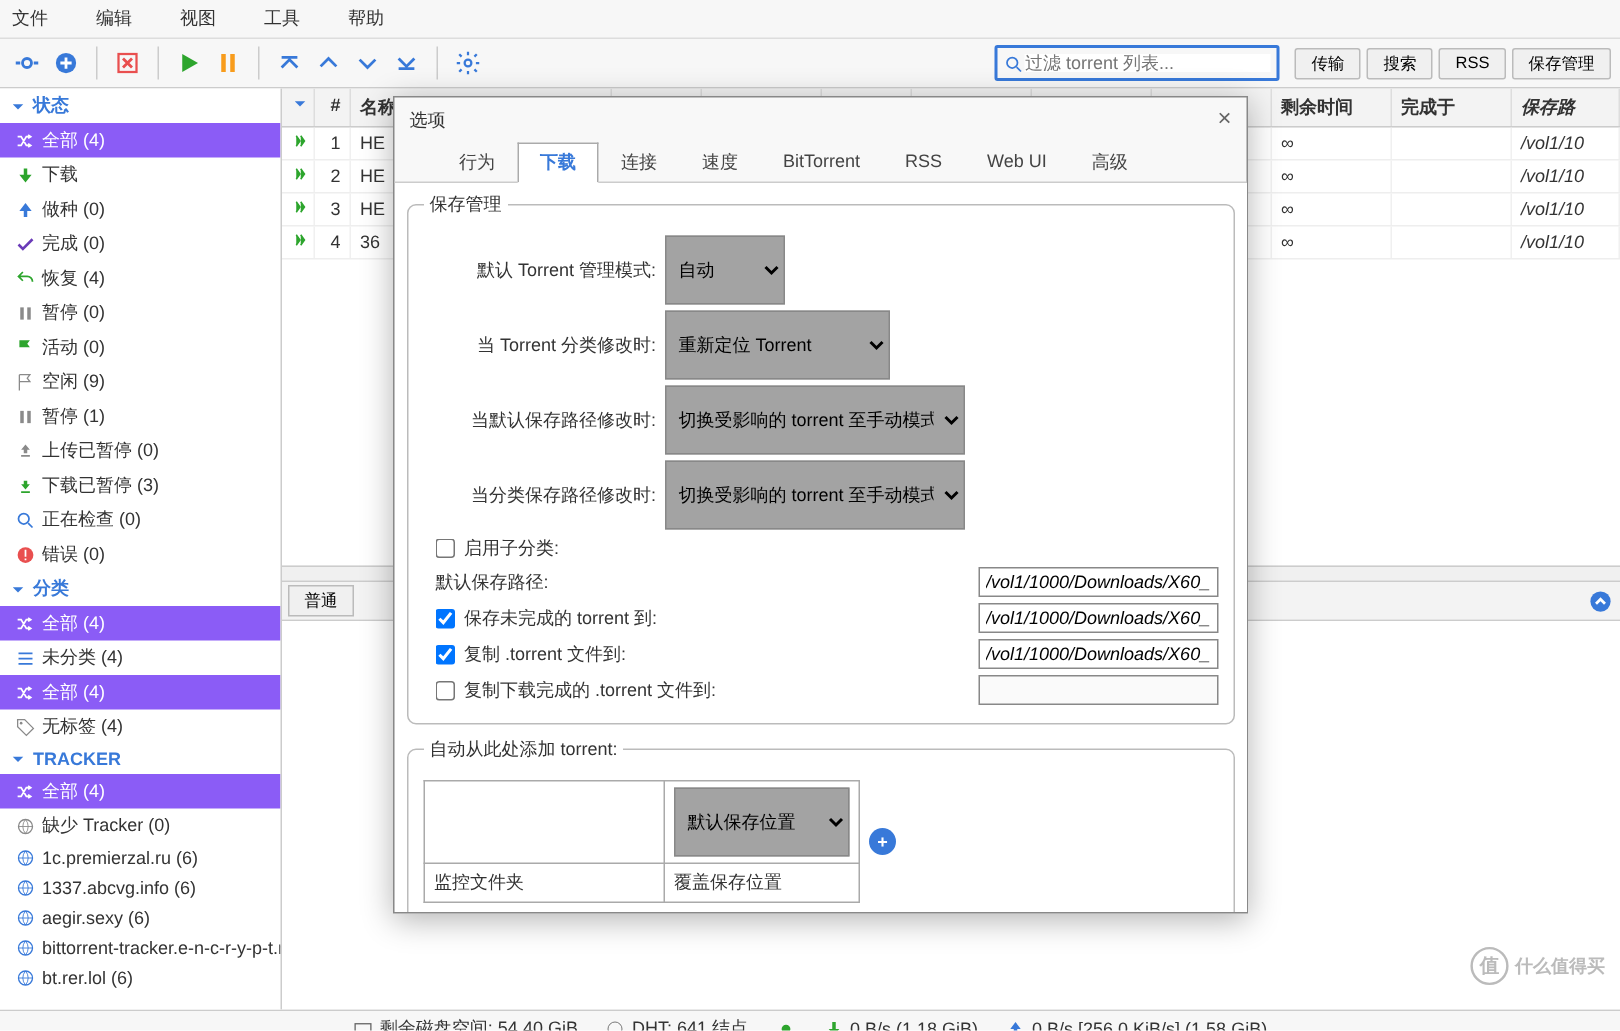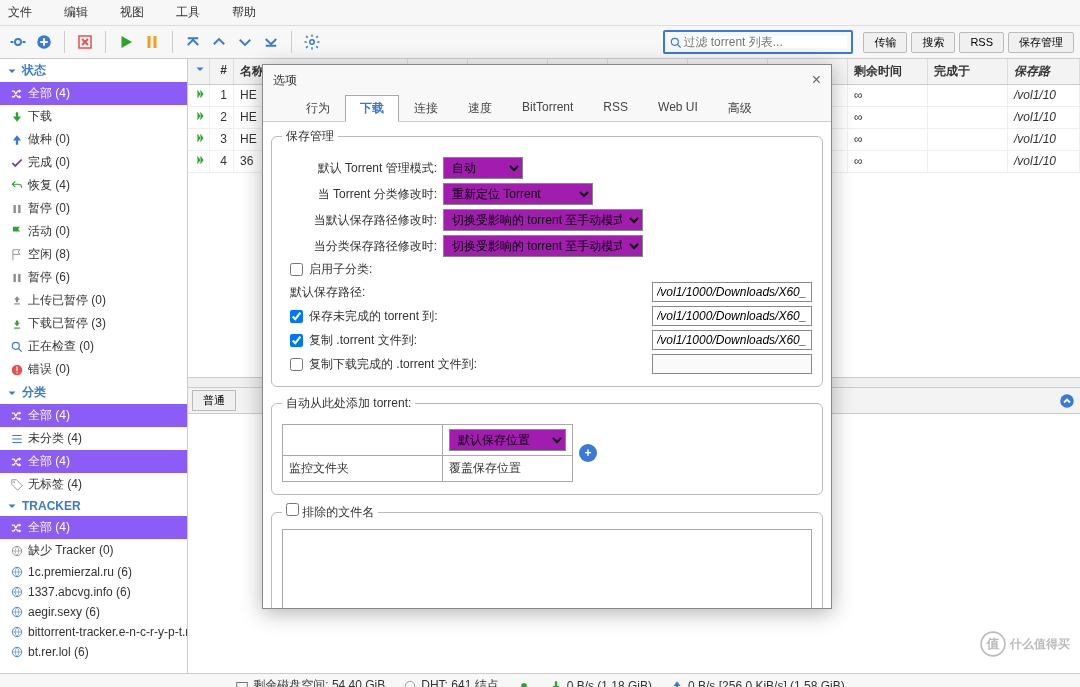--- a/index.html
+++ b/index.html
@@ -41,21 +41,21 @@
   .dlg-title { padding: 6px 10px; font-size: 12px; display: flex; align-items: center; }
   .dlg-close { margin-left: auto; cursor: pointer; font-size: 16px; color: #666; }
   .dlg-tabs { display: flex; border-bottom: 1px solid #ccc; padding-left: 28px; }
   .dlg-tab { padding: 4px 14px; border: 1px solid transparent; border-bottom: none; cursor: pointer; color: #444; }
   .dlg-tab.act { border-color: #aaa; background: #fff; border-bottom: 1px solid #fff; margin-bottom: -1px; color: #3879d9; font-weight: bold; }
   .dlg-body { flex: 1; overflow: auto; padding: 6px 8px; background: #fff; }
   fieldset { border: 1px solid #bbb; border-radius: 6px; margin-bottom: 8px; padding: 8px 10px; }
   legend { padding: 0 4px; font-size: 12px; }
   .frow { display: flex; align-items: center; margin: 4px 0; gap: 6px; }
   .flab { width: 155px; text-align: right; }
-  .fsel { border: 1px solid #888; padding: 2px 4px; background: #a21caf; }
+  .fsel { border: 1px solid #888; padding: 14px 4px; background: #a3a3a3; }
   .finput { border: 1px solid #888; padding: 2px 4px; width: 160px; font-style: italic; }
   .ftable { border-collapse: collapse; }
   .ftable th, .ftable td { border: 1px solid #aaa; padding: 4px 6px; font-weight: normal; text-align: left; }
   .fchk { margin-left: 8px; }
   .addbtn { width: 18px; height: 18px; border-radius: 50%; background: #3879d9; color: #fff; display: inline-flex; align-items: center; justify-content: center; font-weight: bold; cursor: pointer; }
   textarea { width: 100%; height: 90px; border: 1px solid #aaa; }
 </style>
 </head>
 <body>
 
@@ -202,30 +202,30 @@
           </svg>
         </span>
         <span>活动 (0)</span>
       </div>
       <div class="side-item">
         <span class="side-ic">
           <svg viewBox="0 0 24 24" width="14" height="14">
             <path fill="none" stroke="#8a8a8a" stroke-width="1.5" d="M5 3v18M5 3h12l-3 4 3 4H5"></path>
           </svg>
         </span>
-        <span>空闲 (8)</span>
+        <span>空闲 (9)</span>
       </div>
       <div class="side-item">
         <span class="side-ic">
           <svg viewBox="0 0 24 24" width="14" height="14">
             <rect x="6" y="5" width="4" height="14" fill="#8a8a8a"></rect>
             <rect x="14" y="5" width="4" height="14" fill="#8a8a8a"></rect>
           </svg>
         </span>
-        <span>暂停 (6)</span>
+        <span>暂停 (1)</span>
       </div>
       <div class="side-item">
         <span class="side-ic">
           <svg viewBox="0 0 24 24" width="14" height="14">
             <path fill="#8a8a8a" d="M12 4l5 6h-3v4h-4v-4H7z"></path>
             <rect x="7" y="16" width="10" height="2" fill="#8a8a8a"></rect>
           </svg>
         </span>
         <span>上传已暂停 (0)</span>
       </div>

